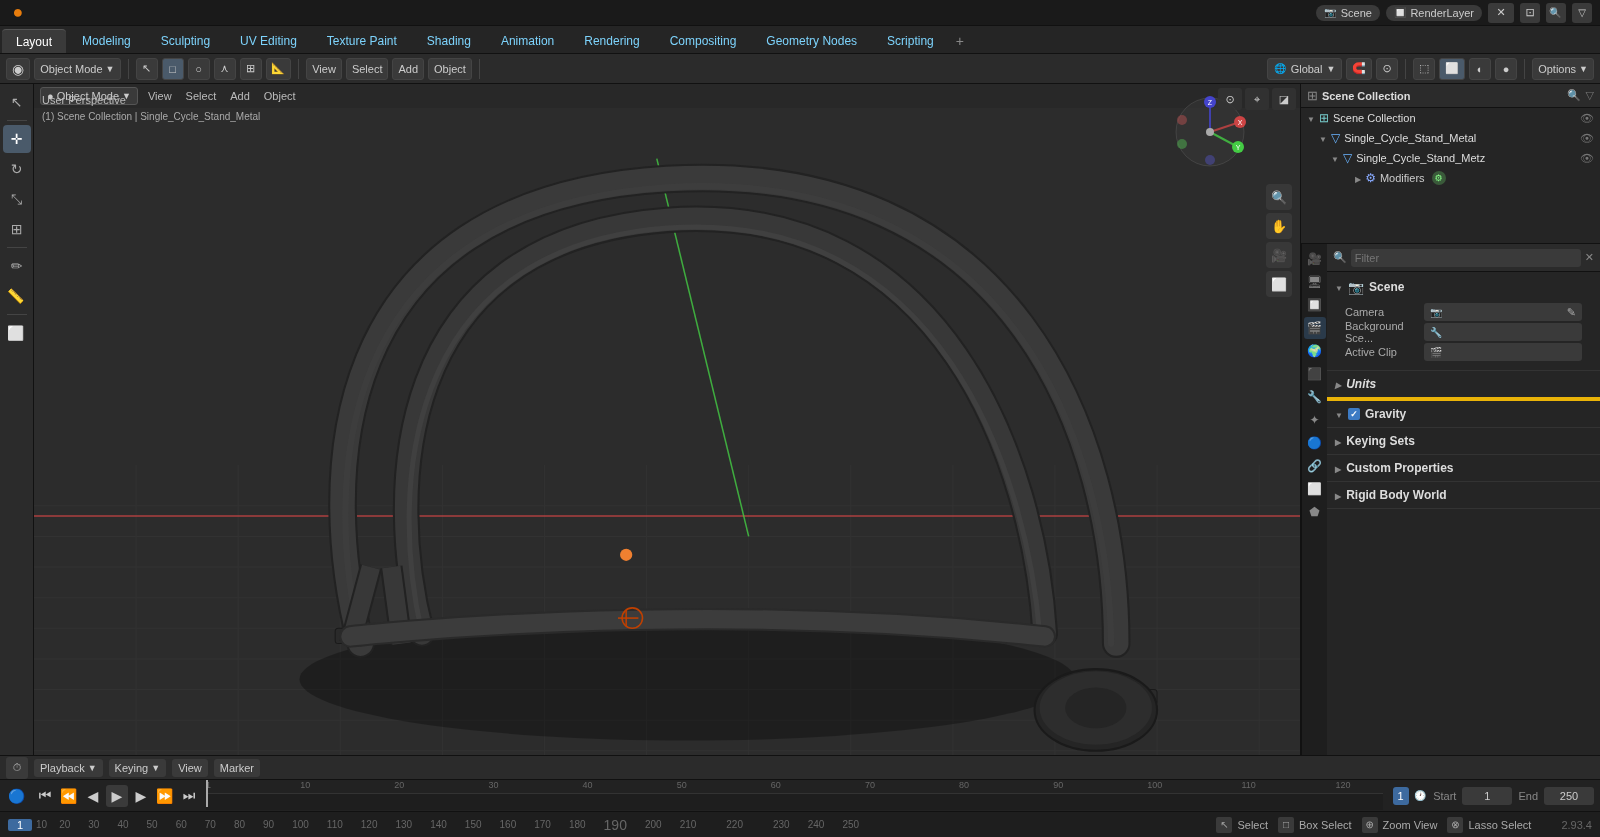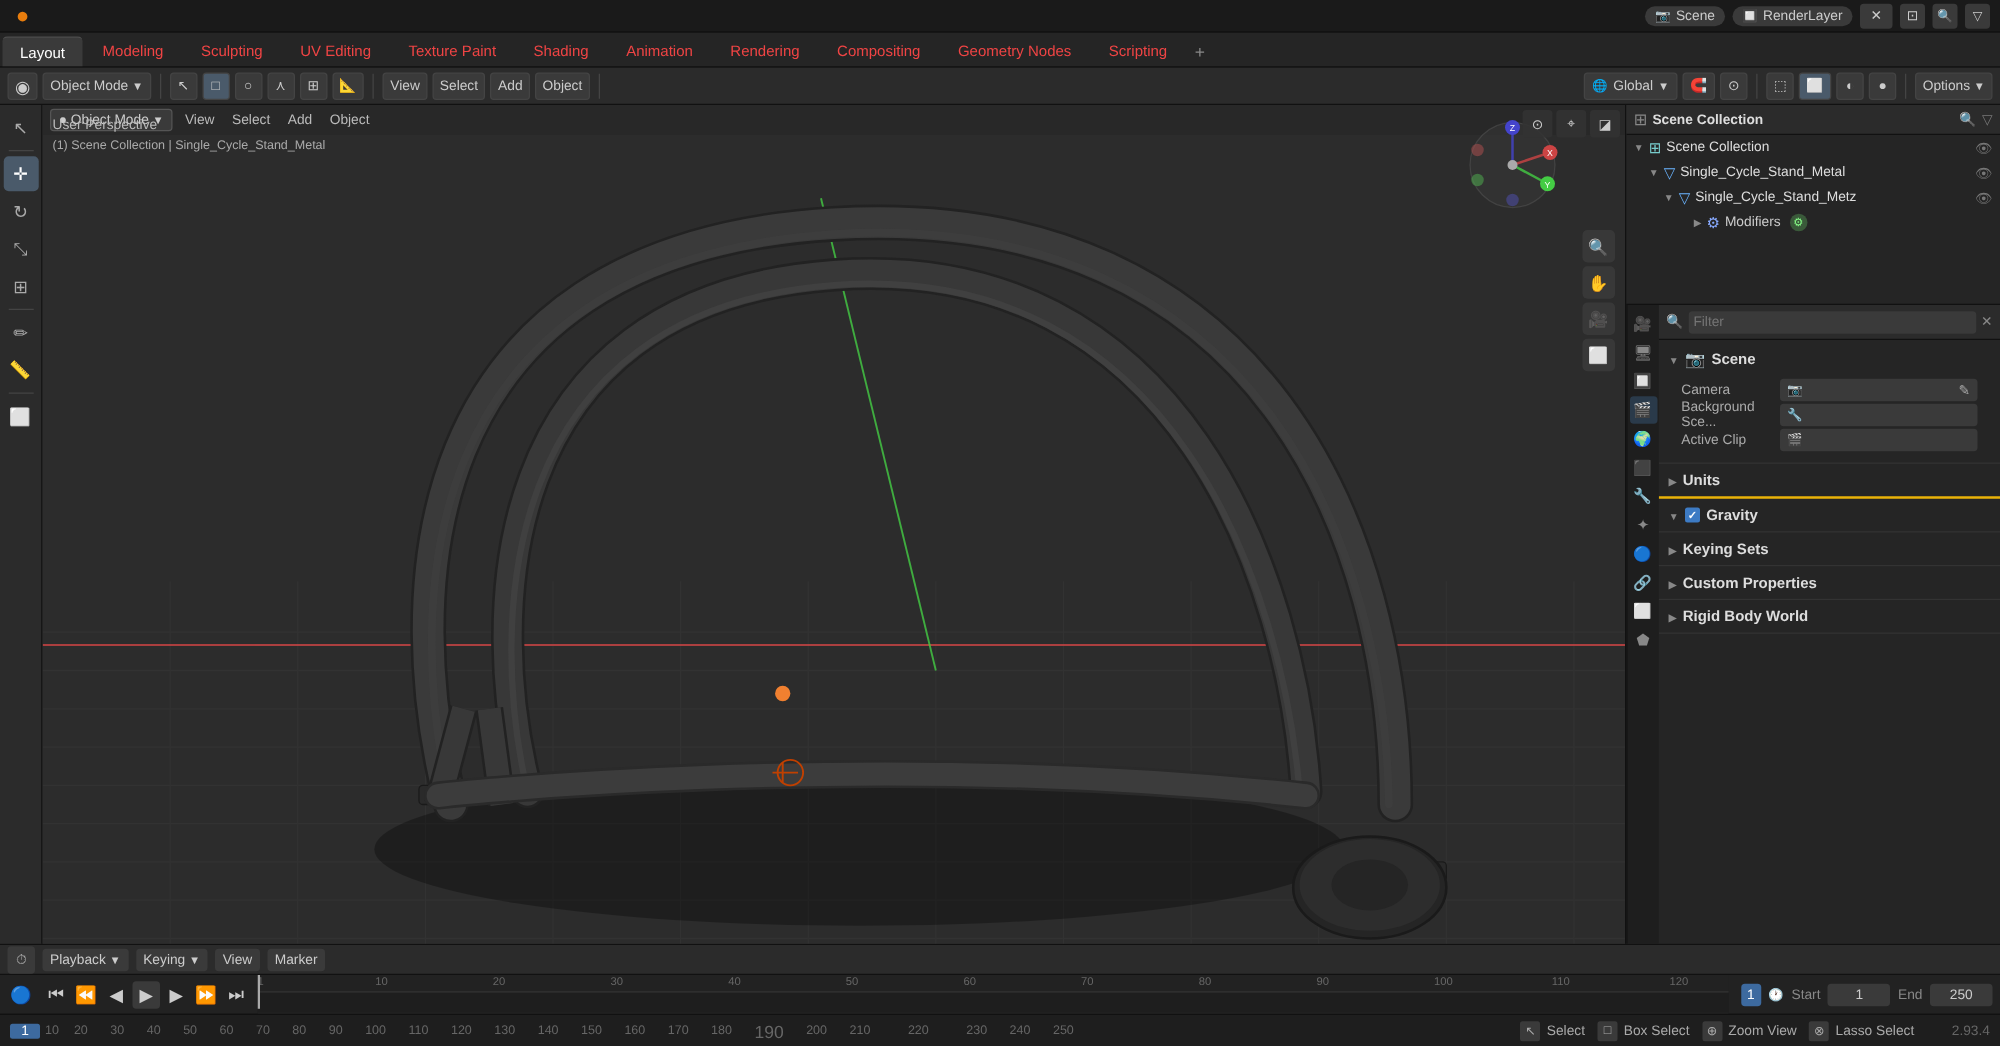--- a/index.html
+++ b/index.html
@@ -61,21 +61,21 @@
       border-bottom: 1px solid #111;
       position: relative;
       z-index: 99;
     }
     .workspace-tab {
       padding: 0 14px;
       height: 24px;
       display: flex;
       align-items: center;
       font-size: 12px;
-      color: #ef4444;
+      color: #7dd3fc;
       cursor: pointer;
       border-radius: 4px 4px 0 0;
       margin-left: 2px;
       white-space: nowrap;
     }
     .workspace-tab.active {
       background: #3a3a3a;
       color: #fff;
       border-top: 1px solid #555;
     }
@@ -834,21 +834,21 @@
               <div class="prop-row">
                 <span class="prop-label">Active Clip</span>
                 <div class="prop-dropdown" style="flex:2;">
                   <span style="font-size:10px;">🎬</span>
                   <span style="flex:1; font-size:11px;"></span>
                 </div>
               </div>
             </div>
           </div>
 
-          <div style="border-bottom:2px solid #eab308; padding:2px 8px;">
+          <div style="border-bottom:4px solid #eab308; padding:2px 8px;font-style:italic;">
             <div class="prop-section-header">
               <span class="chevron-right"></span>
               <span>Units</span>
             </div>
           </div>
 
           <div style="border-bottom:1px solid #333; padding:2px 8px;">
             <div class="prop-section-header">
               <span class="chevron-down"></span>
               <div class="checkbox-on">✓</div>

